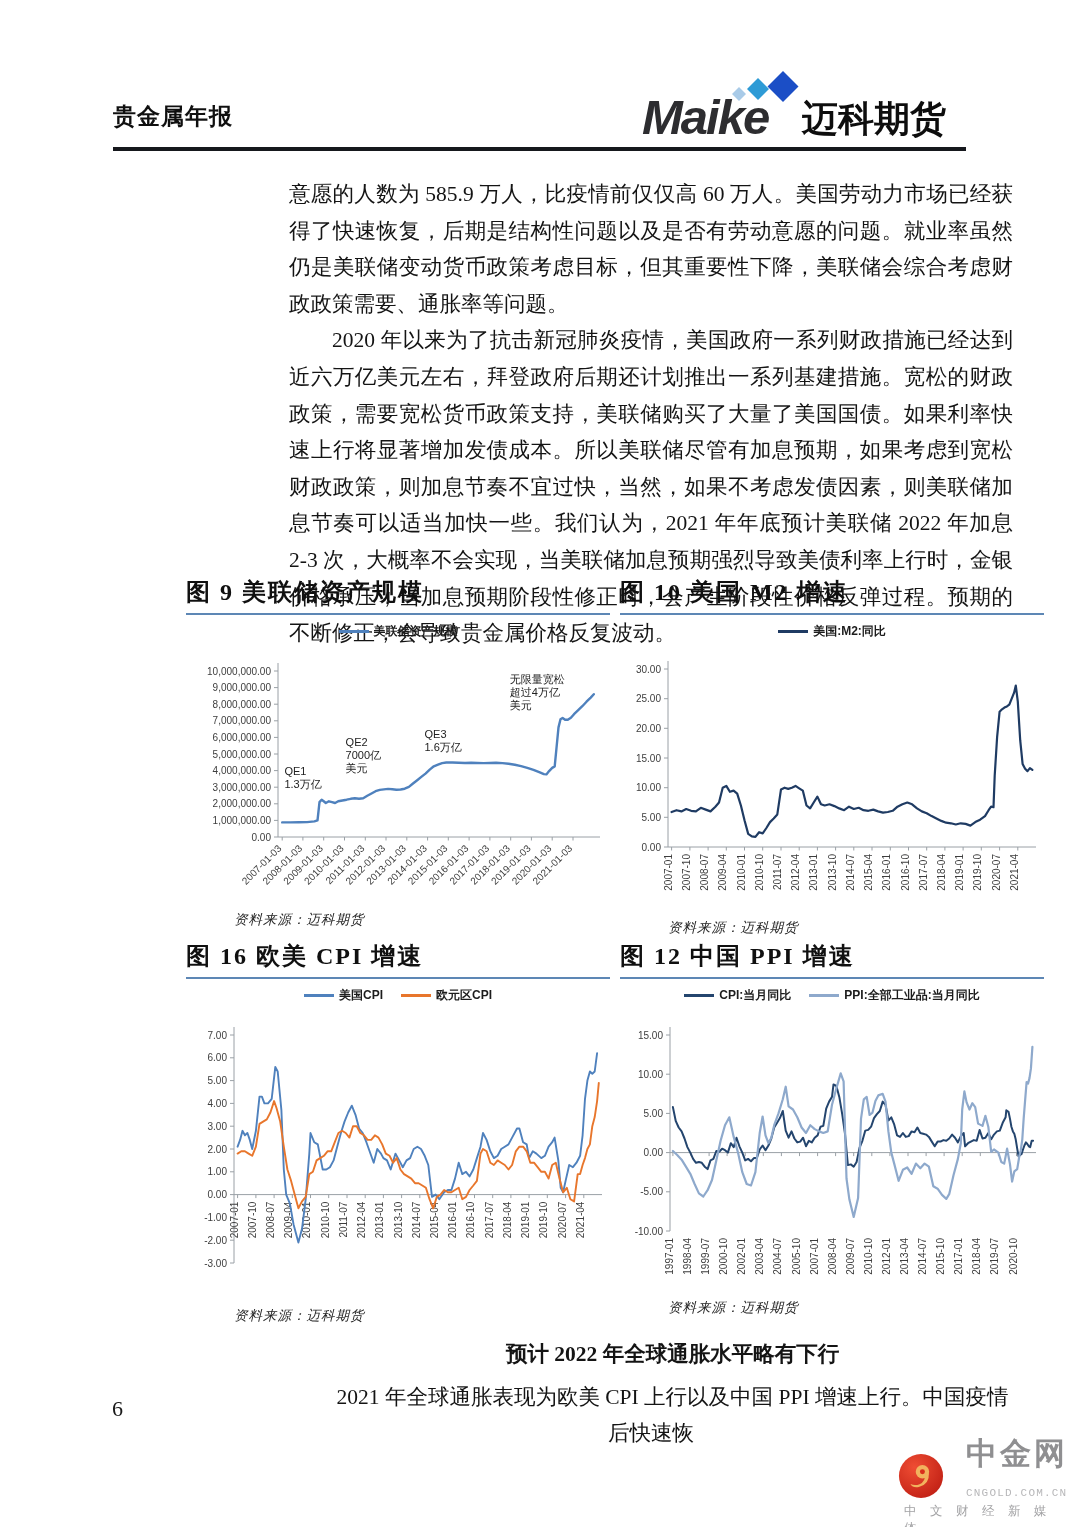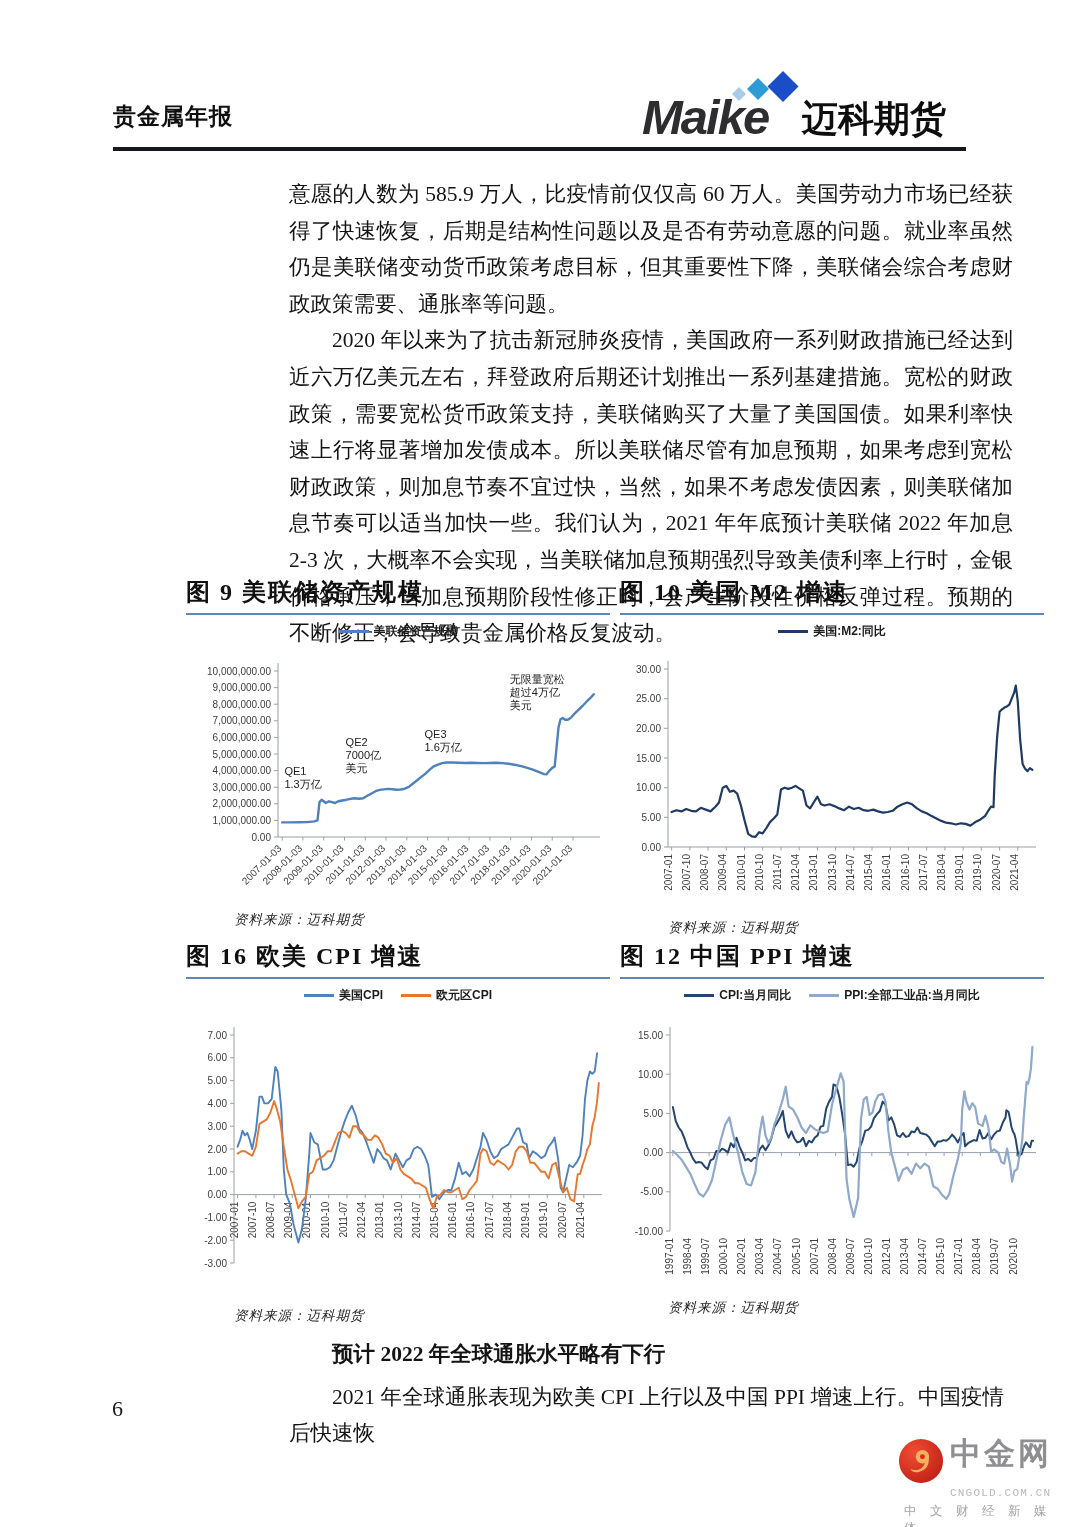--- a/index.html
+++ b/index.html
@@ -24,27 +24,27 @@
   .legend{display:flex;justify-content:center;gap:18px;margin-top:9px;height:15px;}
   .lg-item{display:inline-flex;align-items:center;gap:5px;}
   .lg-line{display:inline-block;width:30px;height:3px;}
   .lg-label{font-family:"Liberation Sans",sans-serif;font-size:12px;font-weight:bold;color:#1c1c1c;}
   .chart-svg{display:block;margin-top:2px;}
   .chart-svg text.tick{font-size:10px;fill:#3d3d3d;font-family:"Liberation Sans",sans-serif;}
   .chart-svg text.anno{font-size:11px;fill:#222;font-family:"Liberation Sans",sans-serif;}
   .chart-source{margin-top:6px;padding-left:48px;font-style:italic;font-size:13.5px;
         color:#262626;letter-spacing:1px;}
   
-  .bottom-block{position:absolute;left:289px;top:1336px;width:724px;font-size:21.5px;line-height:36.6px;}
+  .bottom-block{position:absolute;left:289px;top:1336px;width:724px;font-size:21.5px;line-height:36.6px;text-align:center;}
   .bottom-block h3{margin:0;font-size:21.5px;font-weight:bold;text-indent:2em;}
   .bottom-block p{margin:6px 0 0;text-indent:2em;}
   .page-number{position:absolute;left:112px;top:1396px;font-size:22px;color:#1a1a1a;}
   
   .watermark{position:absolute;left:898px;top:1438px;width:170px;}
-  .wm-top{display:flex;align-items:flex-start;gap:6px;}
+  .wm-top{display:flex;align-items:flex-end;gap:22px;}
   .wm-name{font-family:"Liberation Sans",sans-serif;font-size:31px;font-weight:bold;
         color:#8f8f91;letter-spacing:3px;line-height:1;}
   .wm-domain{font-family:Liberation Mono, monospace;font-size:11px;color:#b7b7b9;
         letter-spacing:1.2px;margin-top:18px;}
   .wm-tagline{font-family:"Liberation Sans",sans-serif;font-size:12.5px;color:#a2a2a4;
         letter-spacing:5px;margin-top:4px;padding-left:6px;}
 </style>
 </head>
 <body>
 

